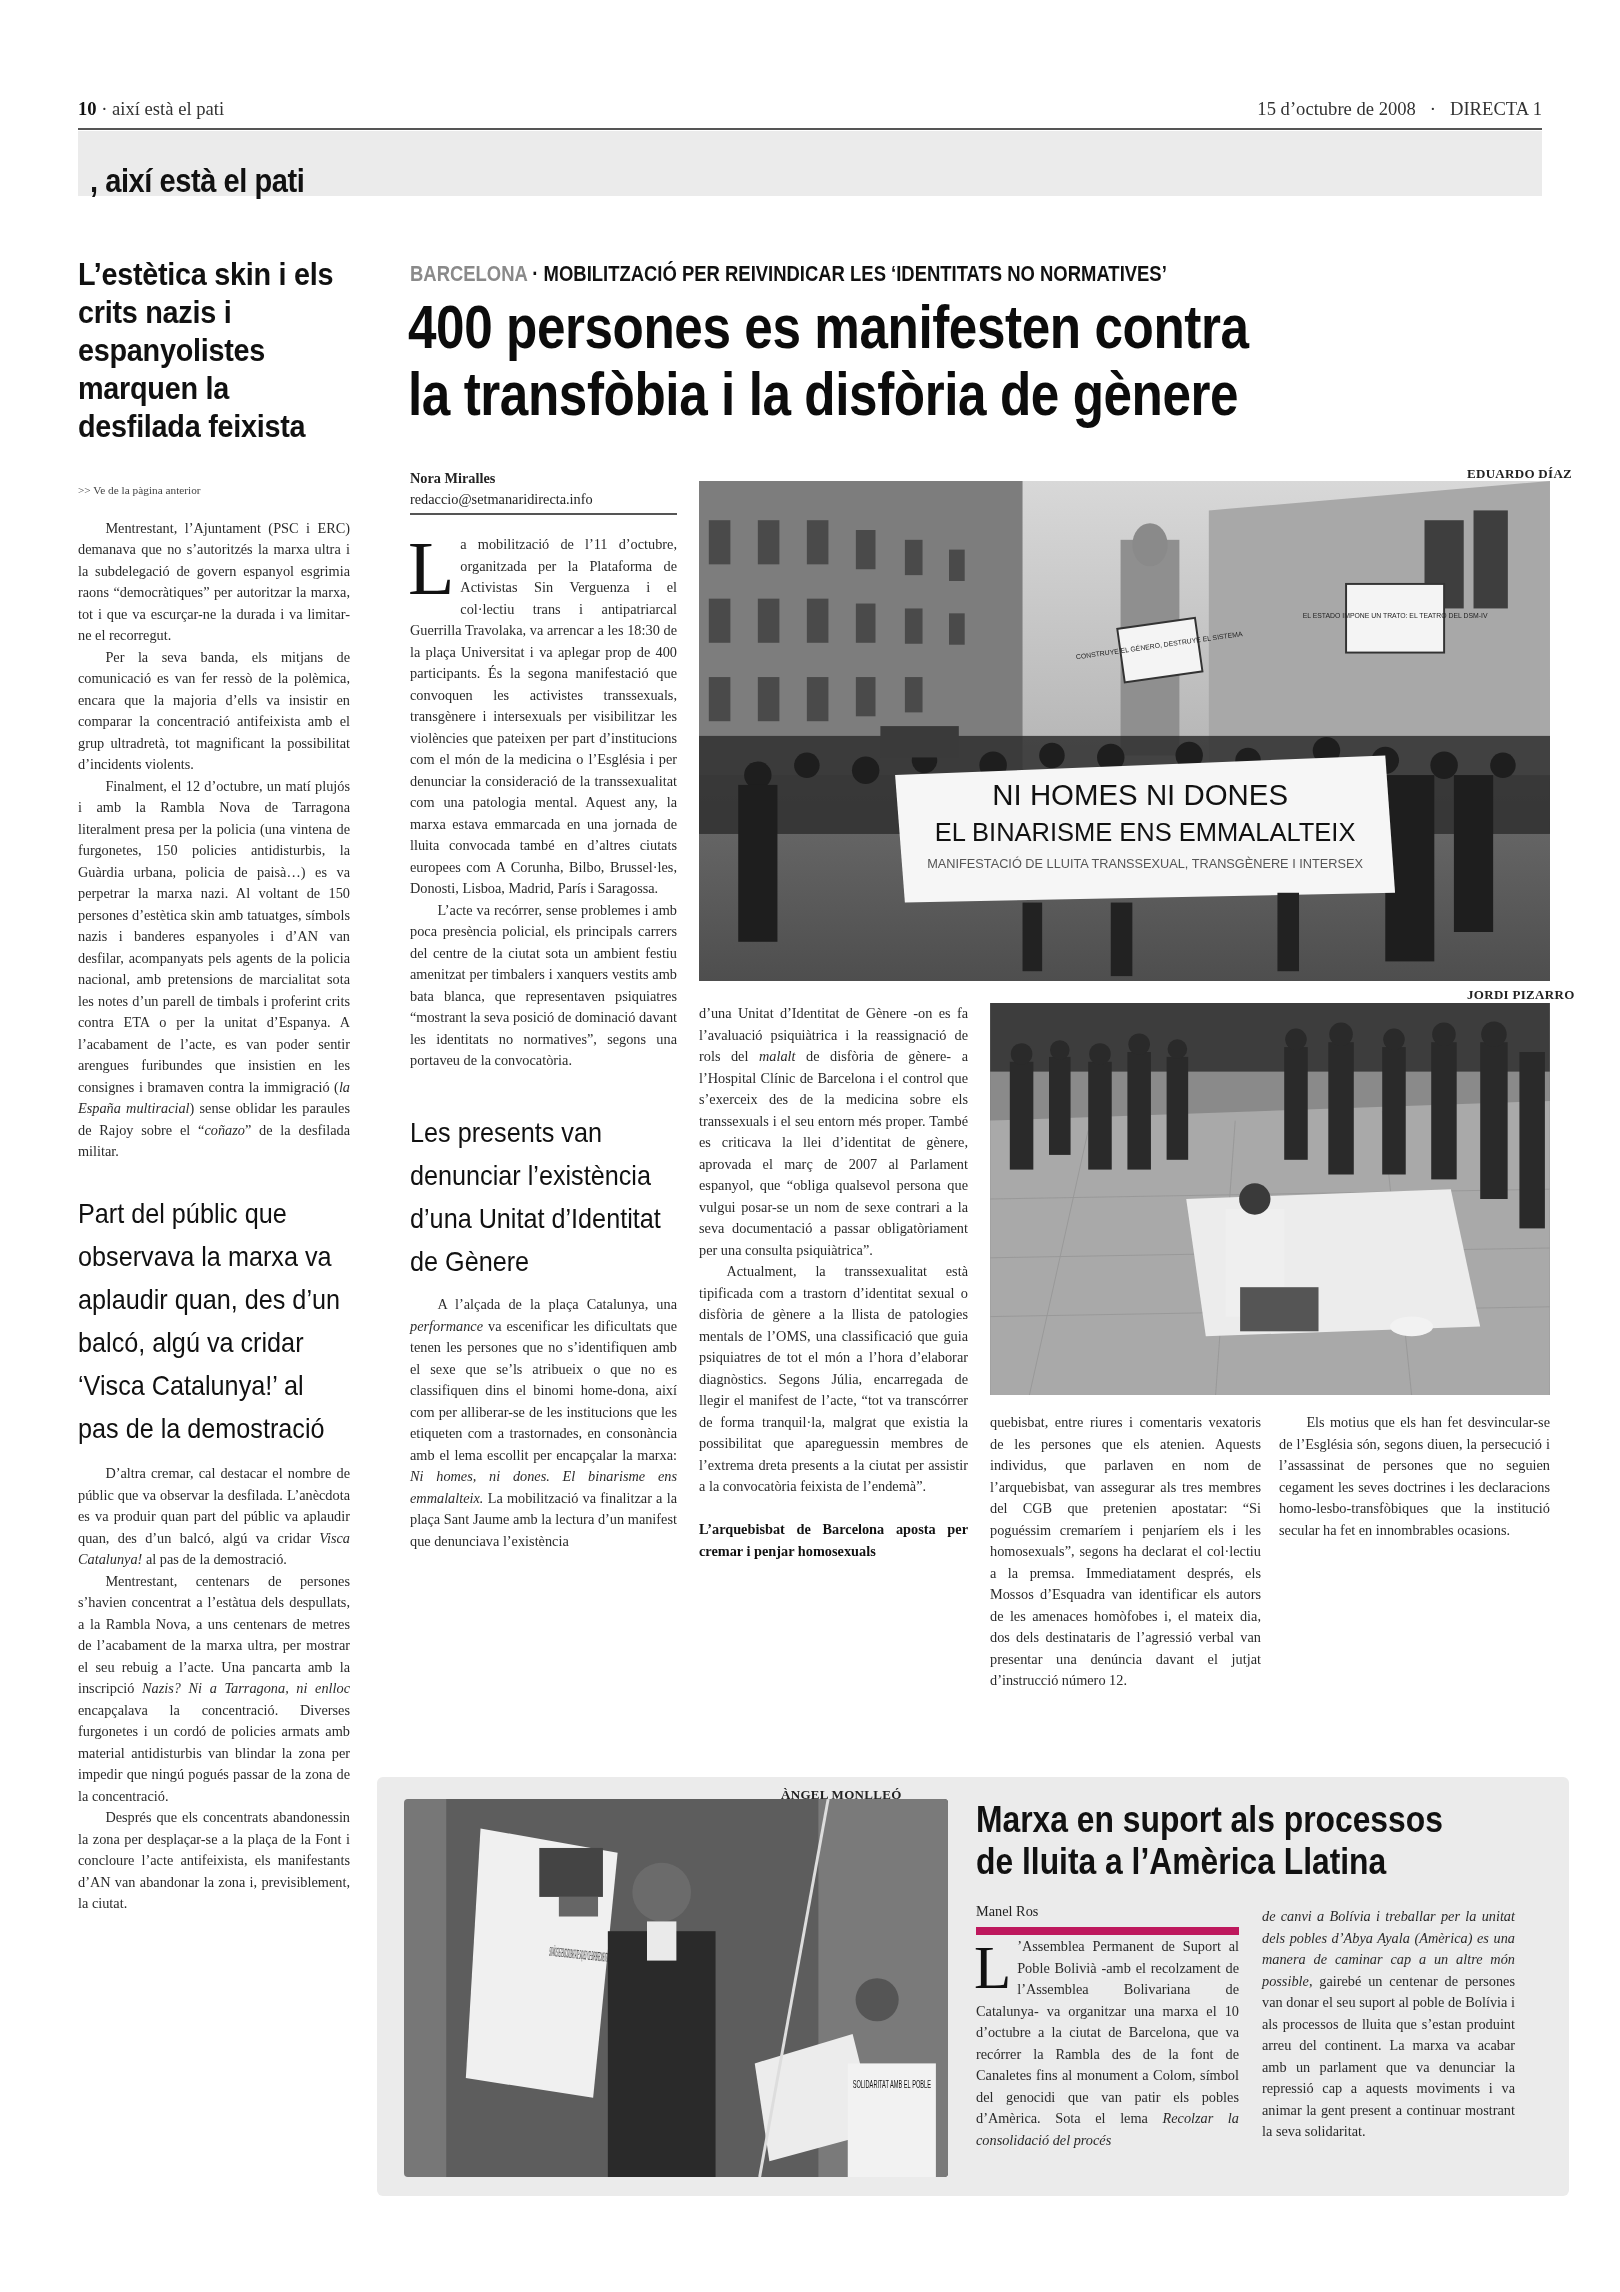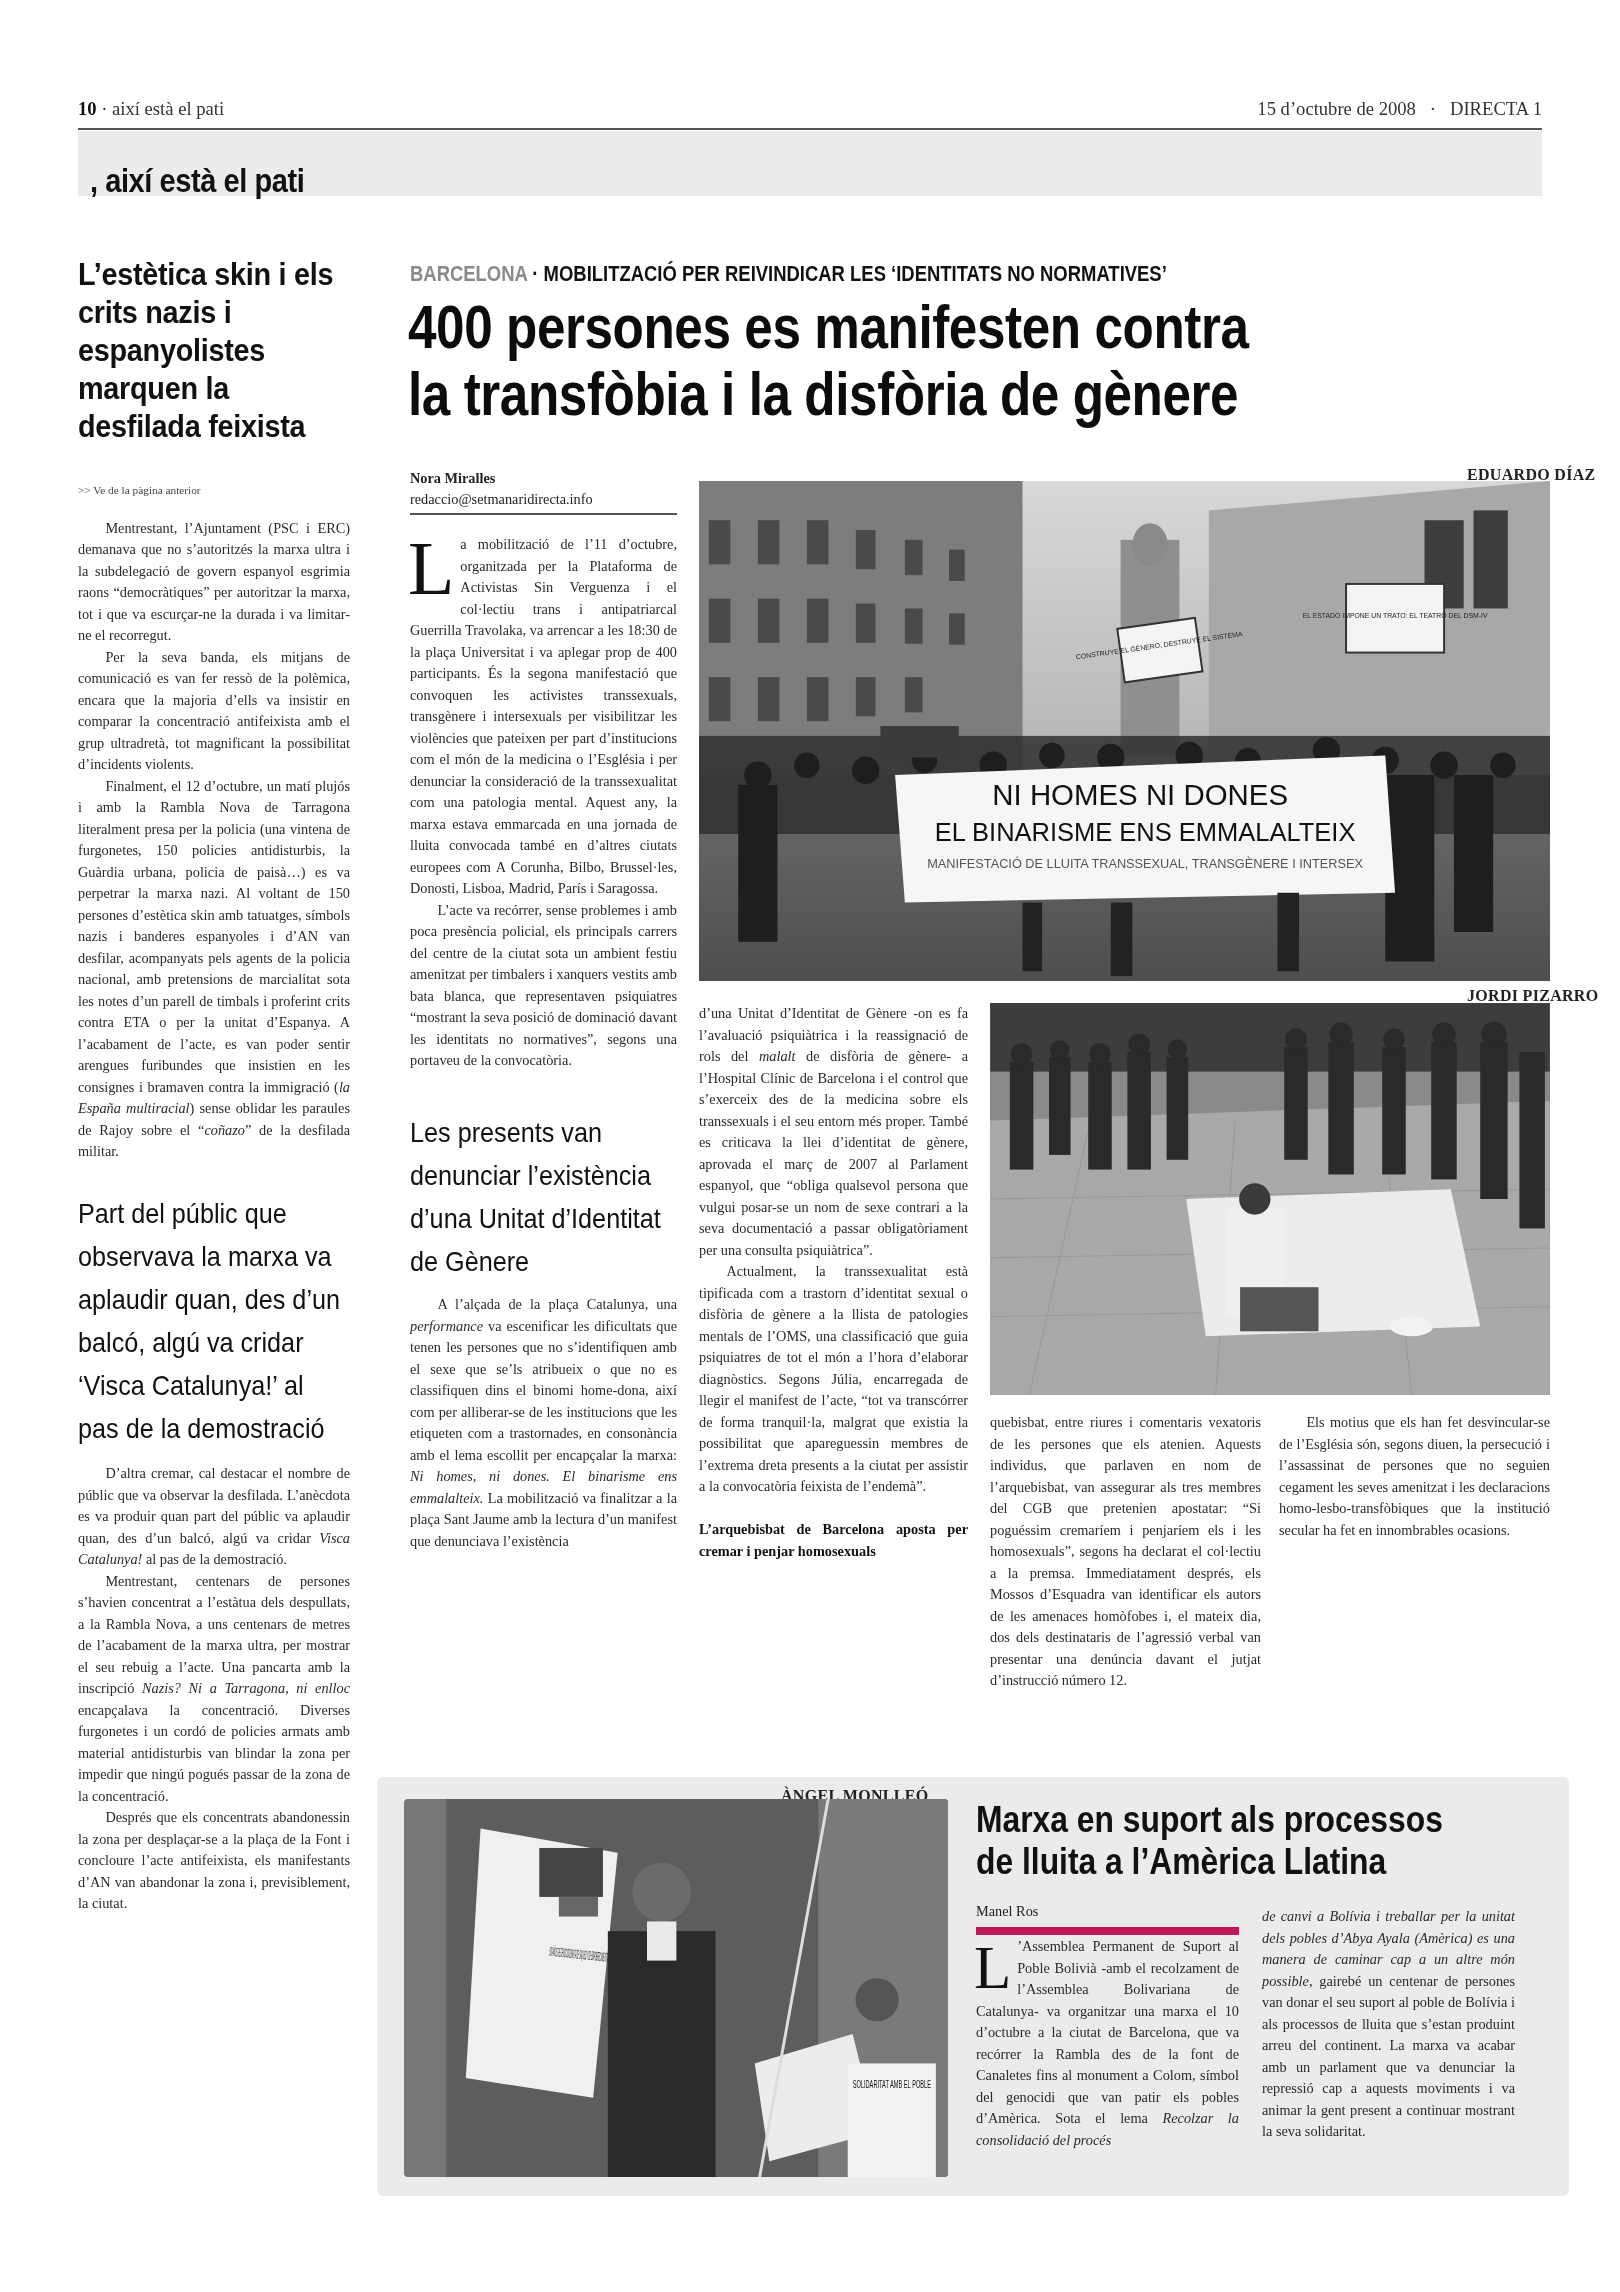--- a/index.html
+++ b/index.html
@@ -37,21 +37,21 @@
   .byline .name { font-weight: bold; color: #222; }
 
   .main-col1 { position: absolute; left: 410px; top: 534px; width: 267px; }
   .dropcap { float: left; font-size: 76px; line-height: 61px; margin: 3.9px 5.9px 0 -2px; color: #111; font-family: "Liberation Serif", serif; }
   .subhead { margin-top: 39px; font-family: "Liberation Sans", sans-serif; font-size: 28px; line-height: 43px; color: #111; transform: scaleX(0.9); transform-origin: left top; width: 294px; }
   .main-col1 .after-sub { margin-top: 11.8px; }
 
   .main-col2 { position: absolute; left: 699px; top: 1003px; width: 269px; }
   .boldhead { font-weight: bold; text-indent: 0 !important; color: #111; margin-top: 21.6px; }
 
-  .photo-credit { position: absolute; font-size: 16px; font-family: "Liberation Serif", serif; letter-spacing: 0.3px; color: #222; font-weight: bold; }
+  .photo-credit { position: absolute; font-size: 13px; font-family: "Liberation Serif", serif; letter-spacing: 0.3px; color: #222; font-weight: bold; }
   .photo { position: absolute; overflow: hidden; background: #777; }
 
   .main-col3 { position: absolute; left: 990px; top: 1412px; width: 271px; }
   .main-col4 { position: absolute; left: 1279px; top: 1412px; width: 271px; }
 
   
   .box { position: absolute; left: 377px; top: 1777px; width: 1192px; height: 419px; background: #ebebeb; border-radius: 5.9px; }
   .box-credit { position: absolute; left: 781px; top: 1787px; }
   .box-photo { position: absolute; left: 404px; top: 1799px; width: 544px; height: 378px; border-radius: 3.9px; padding-left: 42px; }
   .box-head { position: absolute; left: 976px; top: 1799px; font-family: "Liberation Sans", sans-serif; font-weight: bold; font-size: 37px; line-height: 42px; color: #111; transform: scaleX(0.86); transform-origin: left top; white-space: nowrap; }
@@ -244,21 +244,21 @@
 <div class="main-col2 col-text">
   <p class="noindent"><span>d’una Unitat d’Identitat de Gènere -on es fa l’avaluació psiquiàtrica i la reassignació de rols del </span><i>malalt</i><span> de disfòria de gènere- a l’Hospital Clínic de Barcelona i el control que s’exerceix des de la medicina sobre els transsexuals i el seu entorn més proper. També es criticava la llei d’identitat de gènere, aprovada el març de 2007 al Parlament espanyol, que “obliga qualsevol persona que vulgui posar-se un nom de sexe contrari a la seva documentació a passar obligatòriament per una consulta psiquiàtrica”.</span></p>
   <p>Actualment, la transsexualitat està tipificada com a trastorn d’identitat sexual o disfòria de gènere a la llista de patologies mentals de l’OMS, una classificació que guia psiquiatres de tot el món a l’hora d’elaborar diagnòstics. Segons Júlia, encarregada de llegir el manifest de l’acte, “tot va transcórrer de forma tranquil·la, malgrat que existia la possibilitat que apareguessin membres de l’extrema dreta presents a la ciutat per assistir a la convocatòria feixista de l’endemà”.</p>
   <p class="boldhead">L’arquebisbat de Barcelona aposta per cremar i penjar homosexuals</p>
 </div>
 
 <div class="main-col3 col-text">
   <p class="noindent">quebisbat, entre riures i comentaris vexatoris de les persones que els atenien. Aquests individus, que parlaven en nom de l’arquebisbat, van assegurar als tres membres del CGB que pretenien apostatar: “Si poguéssim cremaríem i penjaríem els i les homosexuals”, segons ha declarat el col·lectiu a la premsa. Immediatament després, els Mossos d’Esquadra van identificar els autors de les amenaces homòfobes i, el mateix dia, dos dels destinataris de l’agressió verbal van presentar una denúncia davant el jutjat d’instrucció número 12.</p>
 </div>
 <div class="main-col4 col-text">
-  <p>Els motius que els han fet desvincular-se de l’Església són, segons diuen, la persecució i l’assassinat de persones que no seguien cegament les seves amenitzat i les declaracions homo-lesbo-transfòbiques que la institució secular ha fet en innombrables ocasions.</p>
+  <p>Els motius que els han fet desvincular-se de l’Església són, segons diuen, la persecució i l’assassinat de persones que no seguien cegament les seves doctrines i les declaracions homo-lesbo-transfòbiques que la institució secular ha fet en innombrables ocasions.</p>
 </div>
 
 <div class="box"></div>
 <div class="photo-credit box-credit">ÀNGEL MONLLEÓ</div>
 <div class="photo box-photo">
   <svg width="544" height="378" viewBox="0 0 555 386">
     <rect width="555" height="386" fill="#5d5d5d"></rect>
     <rect x="380" y="0" width="175" height="386" fill="#7a7a7a"></rect>
     <polygon points="35,30 175,55 150,305 20,285" fill="#f0f0f0"></polygon>
     <g fill="#444">

